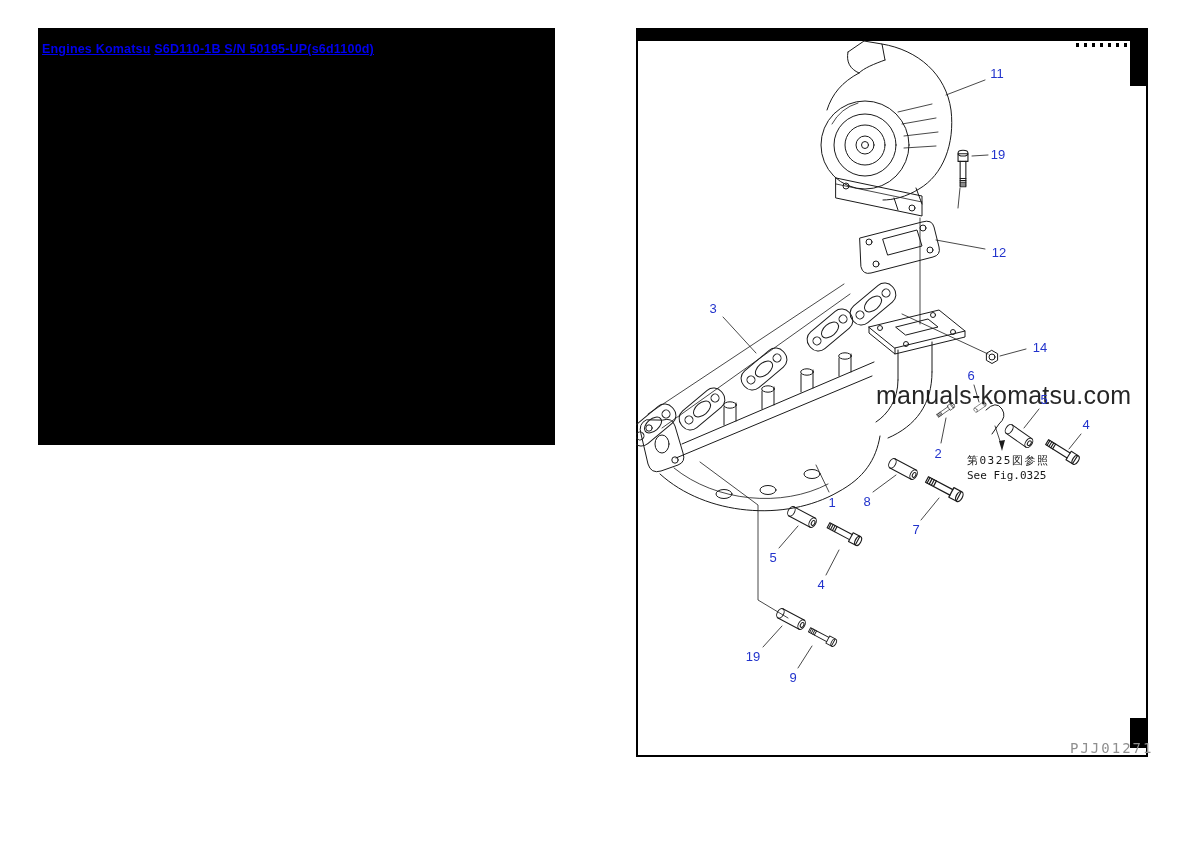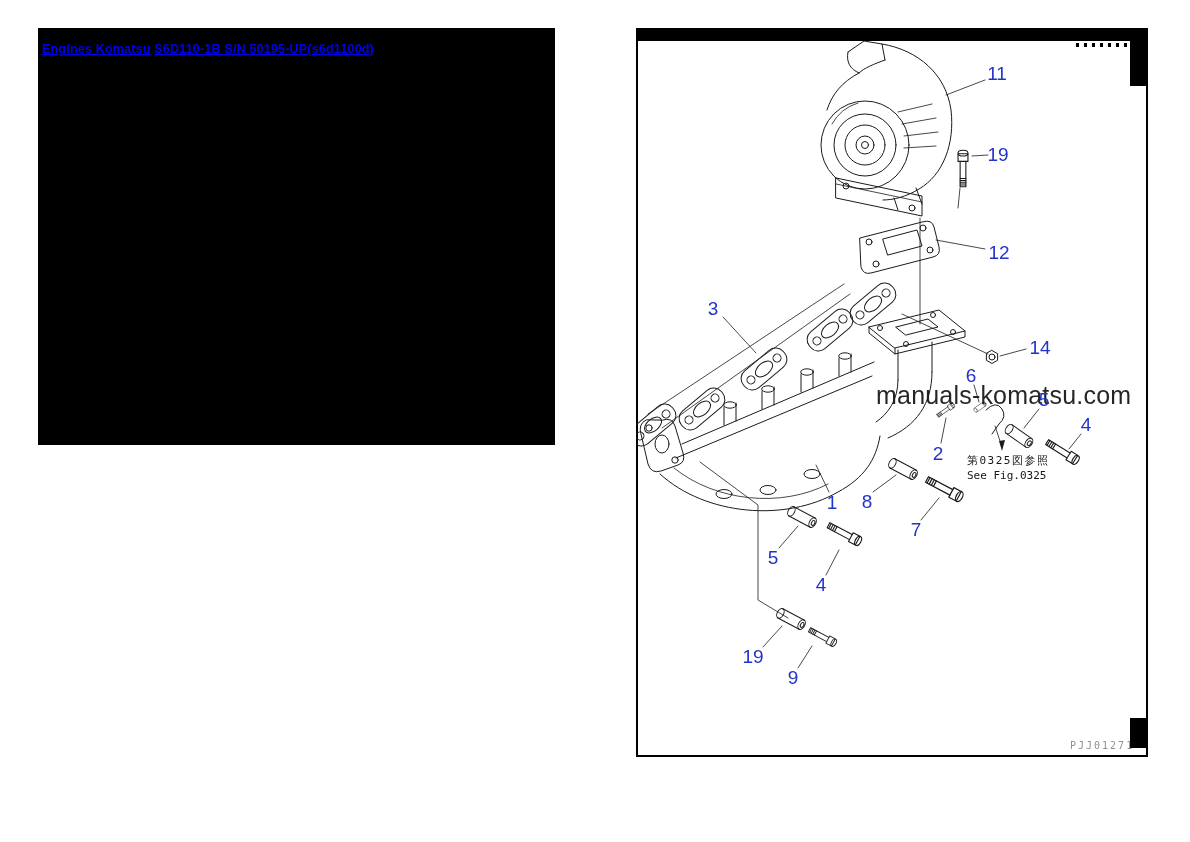--- a/index.html
+++ b/index.html
@@ -21,36 +21,36 @@
   .diagram-panel{
     position:absolute;left:636px;top:28px;width:512px;height:729px;
     background:#fff;
   }
   .diagram-panel svg{position:absolute;left:0;top:0;}
   .art{stroke:#1b1b1b;fill:none;stroke-width:1;stroke-linejoin:round;stroke-linecap:round;}
   .thin{stroke-width:.8;}
   .callout{
     position:absolute;transform:translate(-50%,-50%);
     color:var(--callout-color,#2233CC);
-    font-size:19px;line-height:1;white-space:nowrap;
+    font-size:13px;line-height:1;white-space:nowrap;
   }
   .watermark{
     position:absolute;left:240px;top:353px;white-space:nowrap;
     font-size:25px;color:rgba(20,20,20,.93);letter-spacing:0.2px;
   }
   .fig-note{
     position:absolute;left:331px;top:425px;
     font-family:"DejaVu Sans Mono", monospace;
     font-size:11px;line-height:1.4;color:#161616;white-space:nowrap;
   }
   .fig-note .jp{letter-spacing:1.5px;}
   .drawing-code{
     position:absolute;left:434px;top:712px;
     font-family:"DejaVu Sans Mono", monospace;
-    font-size:10px;letter-spacing:2px;color:#8f8f8f;white-space:nowrap;
+    font-size:14px;letter-spacing:2px;color:#8f8f8f;white-space:nowrap;
   }
 </style>
 </head>
 <body>
 
 <div class="black-box">
   <div class="breadcrumb">
     <a href="#">Engines Komatsu</a>
     <a href="#">S6D110-1B S/N 50195-UP(s6d1100d)</a>
   </div>

